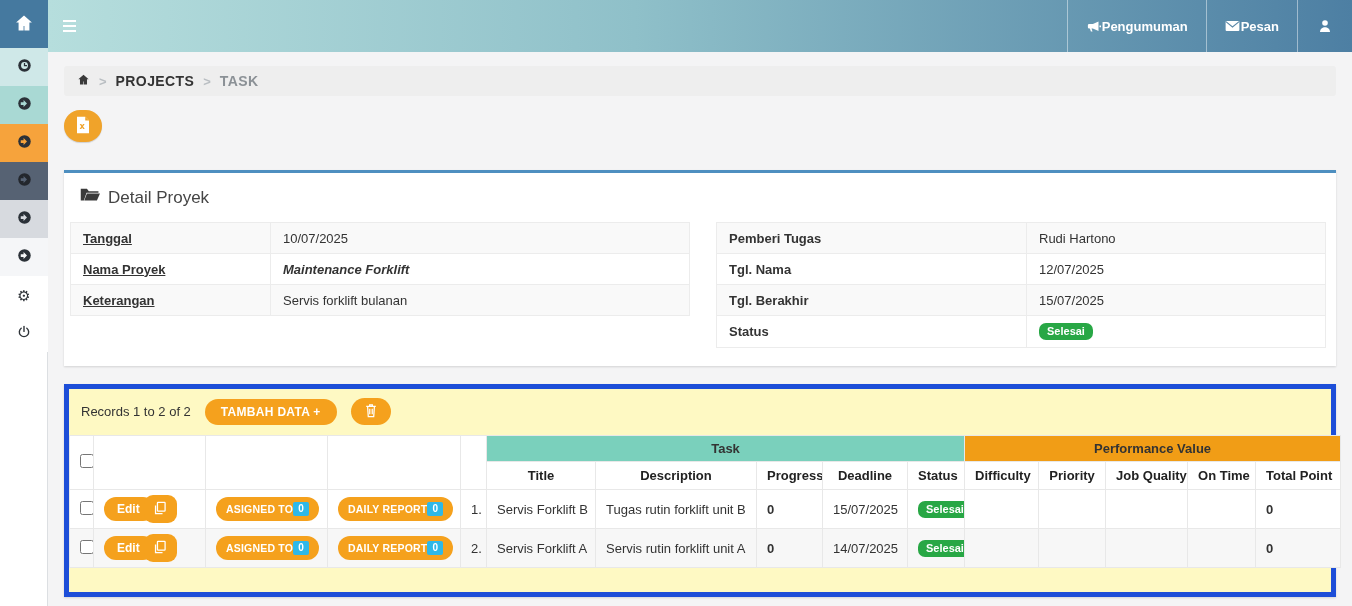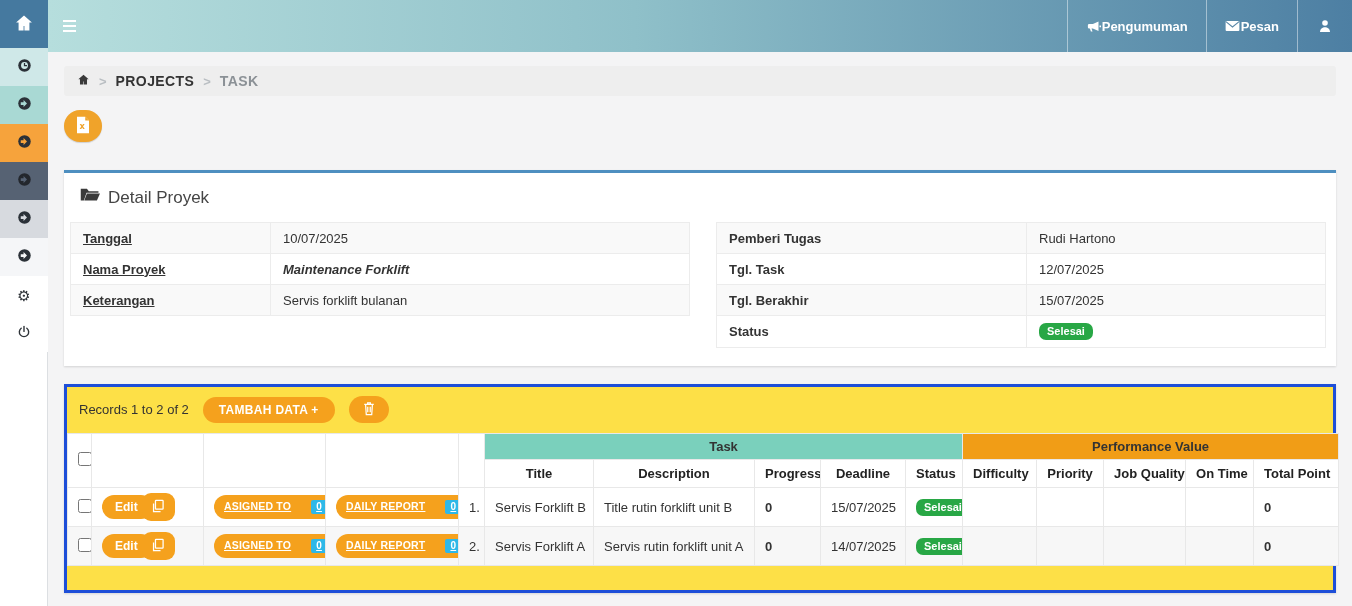--- a/index.html
+++ b/index.html
@@ -49,41 +49,41 @@
   table.kv td.k { font-weight:bold; }
   .kv-left { width:620px; }
   .kv-left td.k { width:200px;text-decoration:underline; }
   .kv-right { width:610px; }
   .kv-right td.k { width:310px; }
   .v-bold { font-weight:normal; }
   .v-bold-italic { font-weight:bold; font-style:italic; }
   .badge-green { display:inline-block; background:#28a745; color:#fff; font-size:11px; font-weight:bold; padding:3px 8px; border-radius:7px; line-height:1; }
 
   
-  .records-card { background:#fde047; border:3px solid #1d4ed8; box-shadow:0 1px 2px rgba(0,0,0,.12); padding-bottom:24px; }
+  .records-card { background:#fef9c3; border:5px solid #1d4ed8; box-shadow:0 1px 2px rgba(0,0,0,.12); padding-bottom:24px; }
   .records-bar { display:flex; align-items:center; gap:14px; padding:9px 12px 10px 12px; }
   .records-text { font-size:13px; color:#333; }
   .btn-orange { background:#f5a11d; color:#fff; border:none; font-weight:bold; font-size:12px; letter-spacing:.3px; padding:6px 16px; border-radius:15px; cursor:pointer; font-family:inherit; }
   .btn-trash { background:#f5a11d; width:40px; height:27px; border-radius:15px; display:flex; align-items:center; justify-content:center; cursor:pointer; }
 
   
   table.task { border-collapse:collapse; table-layout:fixed; width:1272px; }
   table.task th, table.task td { border:1px solid #e8e8e8; font-size:13px; overflow:hidden; white-space:nowrap; }
   th.group-task { background:#7ad0bc; color:#333; font-weight:bold; height:26px; text-align:center; }
   th.group-perf { background:#f19d16; color:#333; font-weight:bold; height:26px; text-align:center; border-left:2px solid #fff; }
   th.sub { background:#fff; color:#222; font-weight:bold; text-align:center; padding:6px 10px; height:28px; }
   td.cell { padding:5px 10px; height:35px; color:#333; background:#fff; }
   tr.striped td.cell { background:#f7f7f7; }
   td.chk { text-align:center; }
   .bold { font-weight:bold; }
 
   .row-actions { display:flex; align-items:center; }
   .btn-edit { background:#f5a11d; color:#fff; font-weight:bold; font-size:12px; padding:5px 15px 5px 13px; border-radius:14px; border:none; cursor:pointer; position:relative; z-index:1; font-family:inherit; }
   .btn-copy { background:#f5a11d; width:33px; height:28px; border-radius:9px; margin-left:-11px; display:flex; align-items:center; justify-content:center; cursor:pointer; position:relative; z-index:2; }
-  .pill-btn { display:inline-flex; align-items:flex-start; gap:20px; background:#f5a11d; color:#fff; font-weight:bold; font-size:10.5px; letter-spacing:.2px; padding:5px 10px; border-radius:13px; border:none; cursor:pointer; font-family:inherit;text-decoration:underline; }
+  .pill-btn { display:inline-flex; align-items:center; gap:0; background:#f5a11d; color:#fff; font-weight:bold; font-size:10.5px; letter-spacing:.2px; padding:5px 10px; border-radius:13px; border:none; cursor:pointer; font-family:inherit; }
   .count-badge { background:#2eb8e8; color:#fff; font-size:10px; font-weight:bold; padding:2px 5px; border-radius:2px; line-height:1; }
 
   input[type="checkbox"] { width:14px; height:14px; cursor:pointer; accent-color:#fff; }
 </style>
 </head>
 <body>
 
 <div class="sidebar">
   <div class="home-btn">
     <span>
@@ -241,21 +241,21 @@
         </tr>
       </tbody>
         </table>
       <table class="kv kv-right">
         <tbody>
             <tr class="striped">
           <td class="k">Pemberi Tugas</td>
           <td class="v-bold">Rudi Hartono</td>
         </tr>
         <tr>
-          <td class="k">Tgl. Task</td>
+          <td class="k">Tgl. Nama</td>
           <td class="v-bold">12/07/2025</td>
         </tr>
         <tr class="striped">
           <td class="k">Tgl. Berakhir</td>
           <td class="v-bold">15/07/2025</td>
         </tr>
         <tr>
           <td class="k">Status</td>
           <td><span class="badge-green">Selesai</span></td>
         </tr>
@@ -342,21 +342,21 @@
             </button>
           </td>
           <td class="cell">
             <button class="pill-btn">
               <span>DAILY REPORT</span>
               <span class="count-badge">0</span>
             </button>
           </td>
           <td class="cell">1.</td>
           <td class="cell">Servis Forklift B</td>
-          <td class="cell">Title rutin forklift unit B</td>
+          <td class="cell">Tugas rutin forklift unit B</td>
           <td class="cell bold">0</td>
           <td class="cell">15/07/2025</td>
           <td class="cell"><span class="badge-green">Selesai</span></td>
           <td class="cell"></td>
           <td class="cell"></td>
           <td class="cell"></td>
           <td class="cell"></td>
           <td class="cell bold">0</td>
         </tr>
         <tr class="striped">

